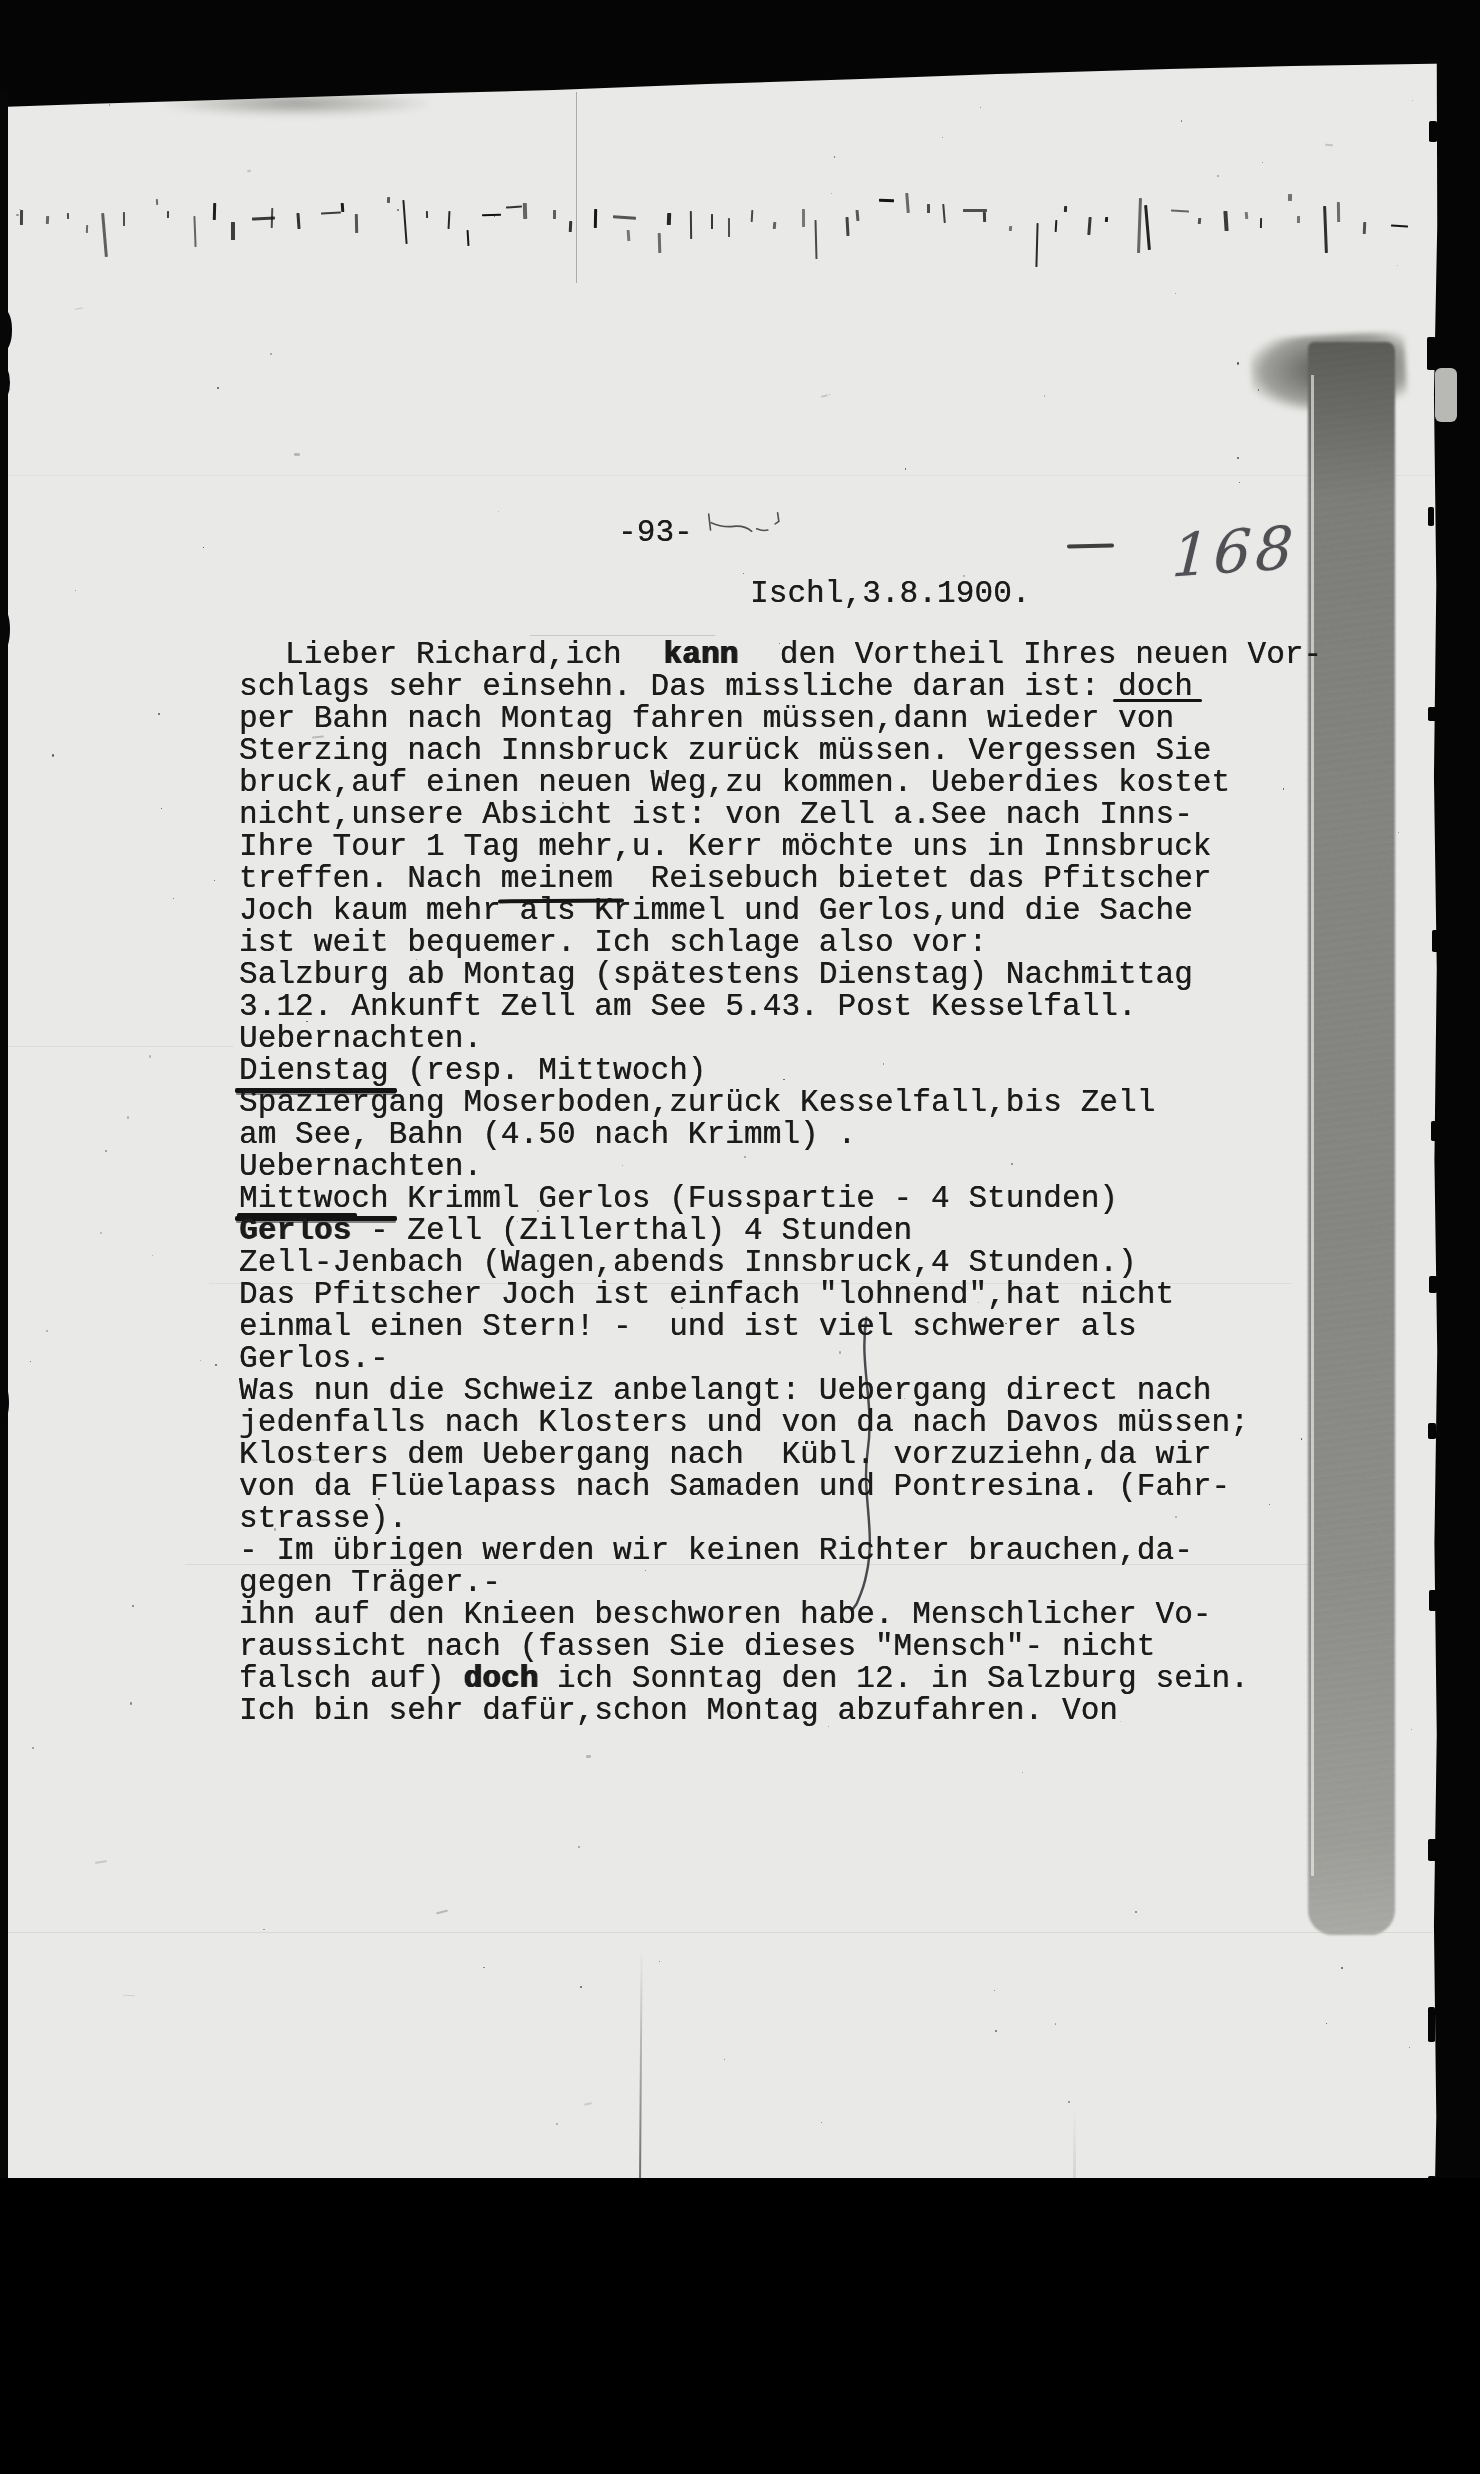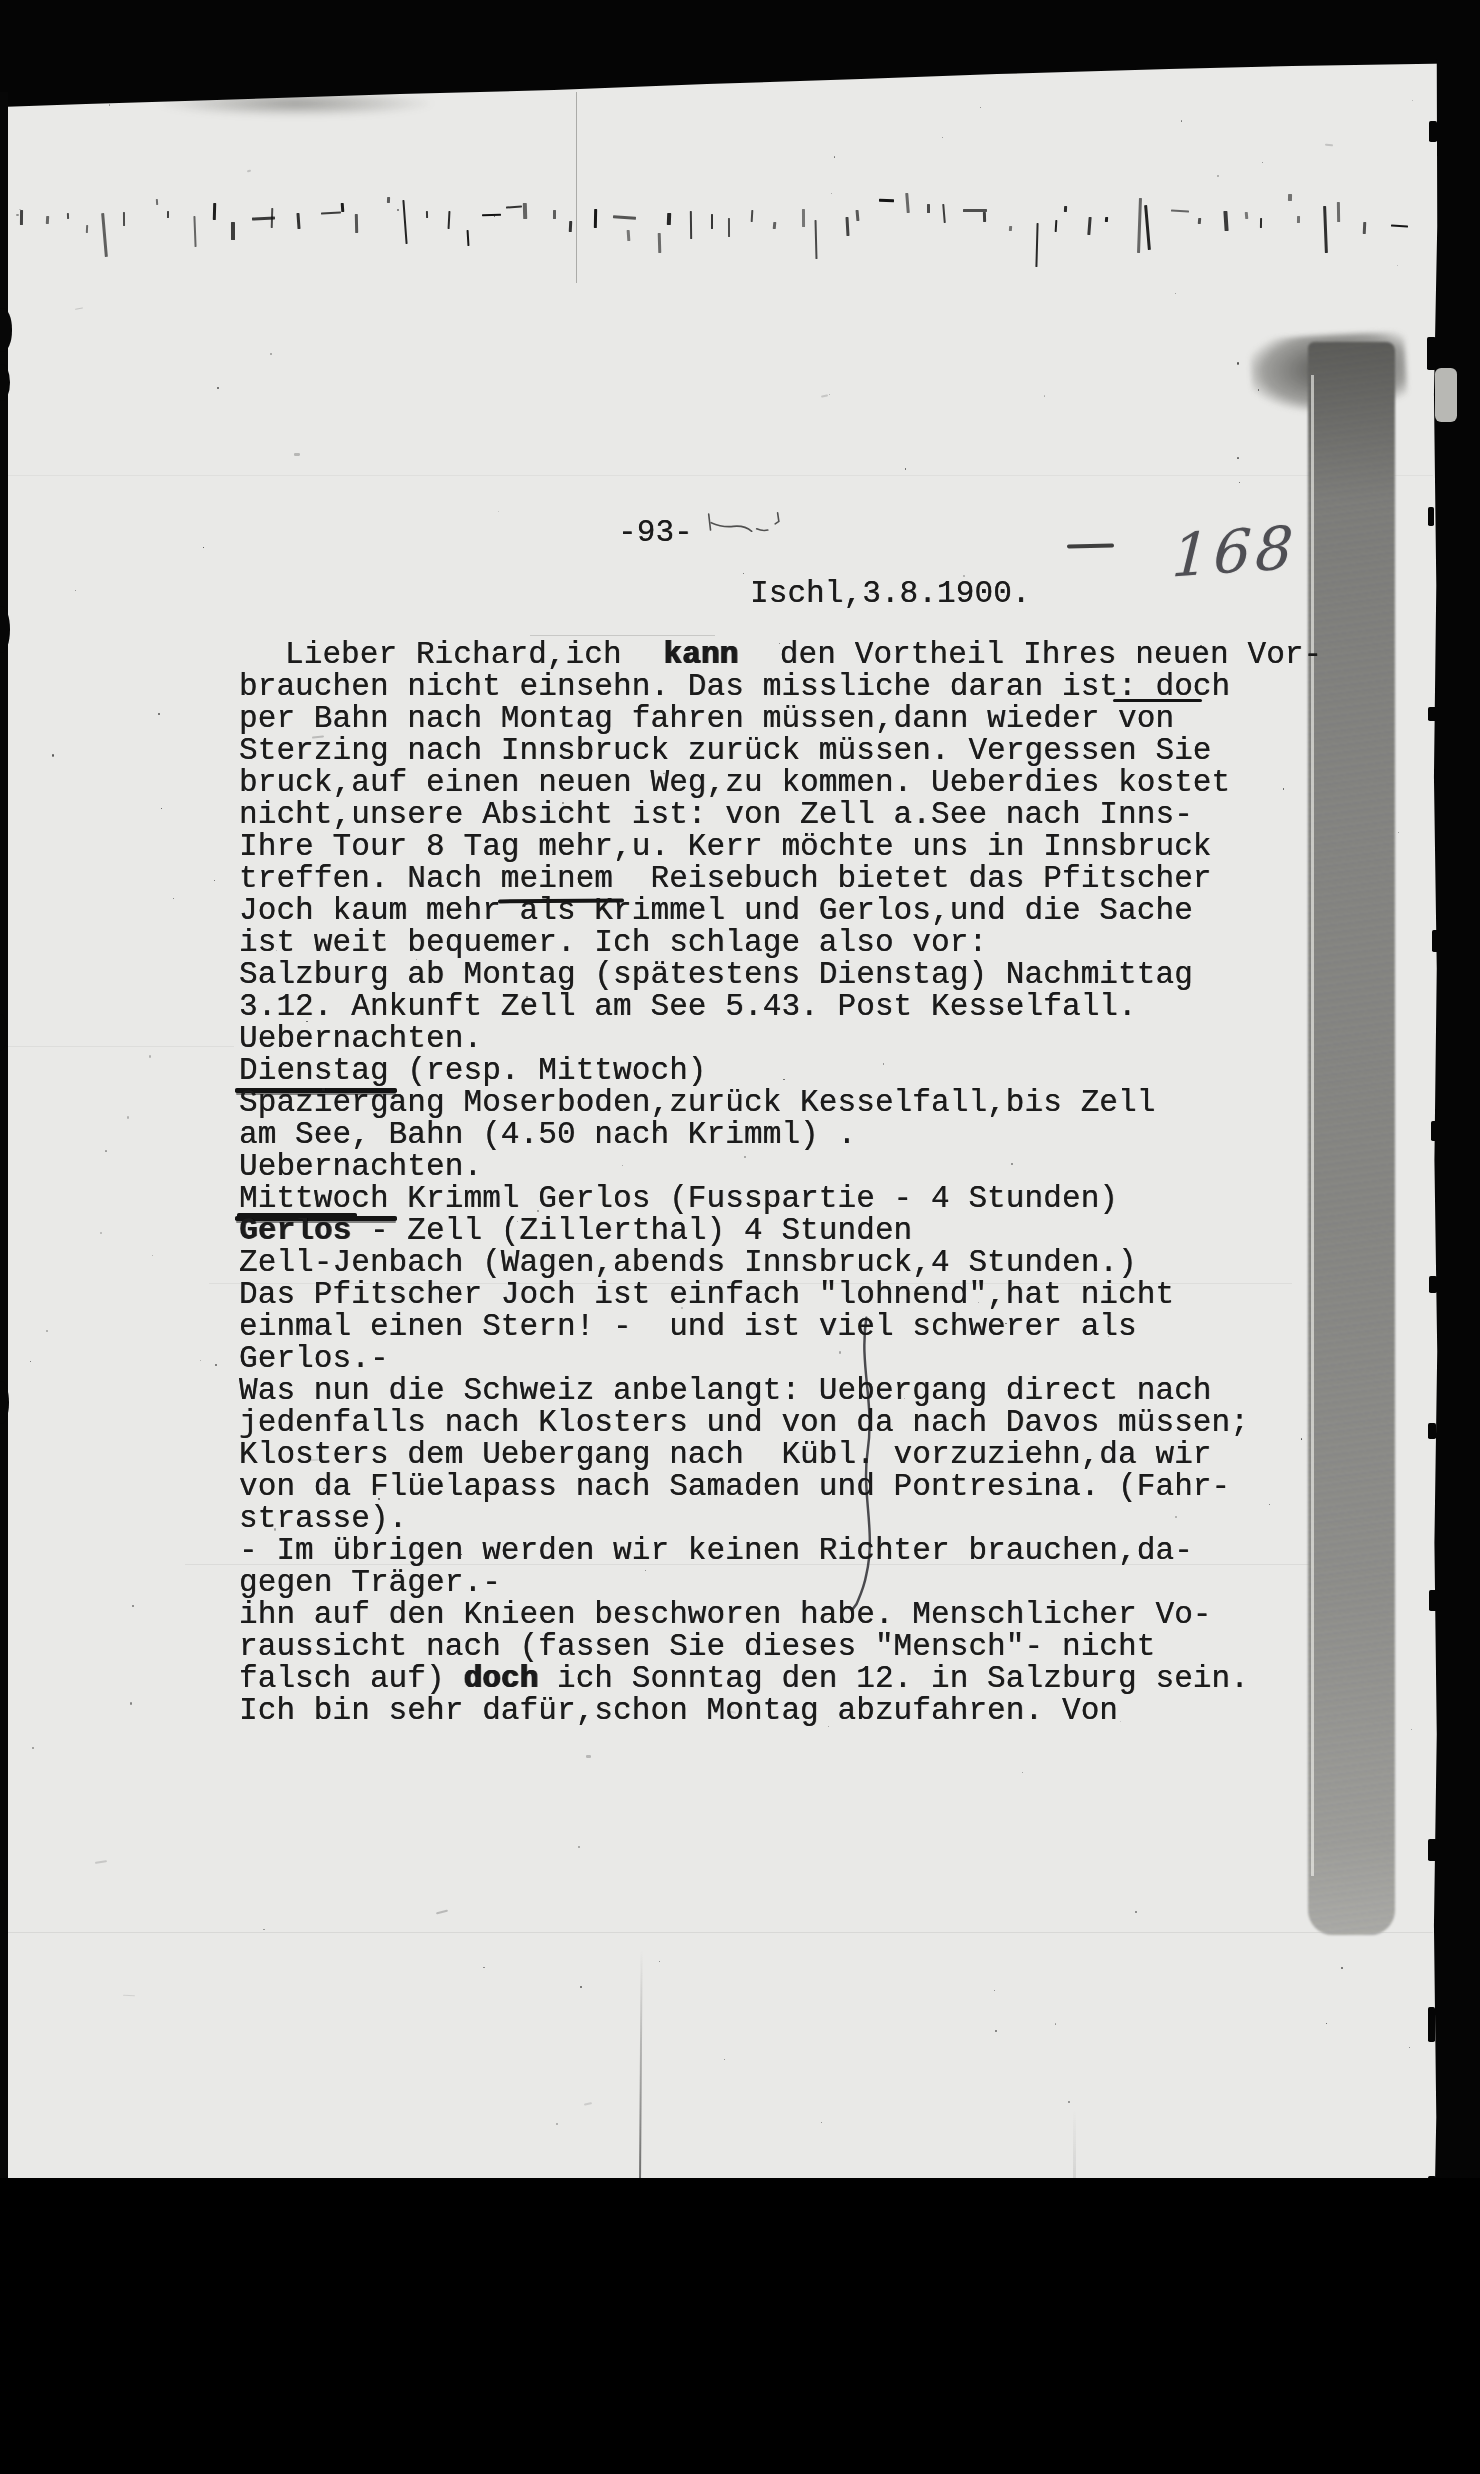--- a/index.html
+++ b/index.html
@@ -335,26 +335,26 @@
       <path d="M84,32 q10,4 18,2"></path>
       <path d="M118,6 l2,14 l-6,4"></path>
     </g>
   </svg>
   <svg class="artifact" style="left:843px;top:1310px;" width="43" height="308" viewBox="0 0 70 500">
     <path d="M38,12 C26,90 52,150 40,230 C30,300 54,360 38,430 C34,452 28,464 22,478 l-6,8" fill="none" stroke="#222228" stroke-width="4" opacity=".8" stroke-linecap="round"></path>
   </svg>
 
   <div class="typew letter-body" id="letter-body">
       <div class="letter-line first"><span class="seg">Lieber Richard,ich </span><span class="seg seg-ovr">kann</span><span class="seg"> den Vortheil Ihres neuen Vor-</span></div>
-      <div class="letter-line"><span class="seg">brauchen nicht einsehn. Das missliche daran ist: doch</span></div>
+      <div class="letter-line"><span class="seg">schlags sehr einsehn. Das missliche daran ist: doch</span></div>
       <div class="letter-line"><span class="seg">per Bahn nach Montag fahren müssen,dann wieder </span><span class="seg seg-bar">von</span></div>
       <div class="letter-line"><span class="seg">Sterzing nach Innsbruck zurück müssen. Vergessen Sie</span></div>
       <div class="letter-line"><span class="seg">bruck,auf einen neuen Weg,zu kommen. Ueberdies kostet</span></div>
       <div class="letter-line"><span class="seg">nicht,unsere Absicht ist: von Zell a.See nach Inns-</span></div>
-      <div class="letter-line"><span class="seg">Ihre Tour 8 Tag mehr,u. Kerr möchte uns in Innsbruck</span></div>
+      <div class="letter-line"><span class="seg">Ihre Tour 1 Tag mehr,u. Kerr möchte uns in Innsbruck</span></div>
       <div class="letter-line"><span class="seg">treffen. Nach </span><span class="seg seg-u">meinem</span><span class="seg">  Reisebuch bietet das Pfitscher</span></div>
       <div class="letter-line"><span class="seg">Joch kaum mehr als Krimmel und Gerlos,und die Sache</span></div>
       <div class="letter-line"><span class="seg">ist weit bequemer. Ich schlage also vor:</span></div>
       <div class="letter-line"><span class="seg">Salzburg ab Montag (spätestens Dienstag) Nachmittag</span></div>
       <div class="letter-line"><span class="seg">3.12. Ankunft Zell am See 5.43. Post Kesselfall.</span></div>
       <div class="letter-line"><span class="seg">Uebernachten.</span></div>
       <div class="letter-line"><span class="seg seg-uh">Dienstag</span><span class="seg"> (resp. Mittwoch)</span></div>
       <div class="letter-line"><span class="seg">Spaziergang Moserboden,zurück Kesselfall,bis Zell</span></div>
       <div class="letter-line"><span class="seg">am See, Bahn (4.50 nach Krimml) .</span></div>
       <div class="letter-line"><span class="seg">Uebernachten.</span></div>

